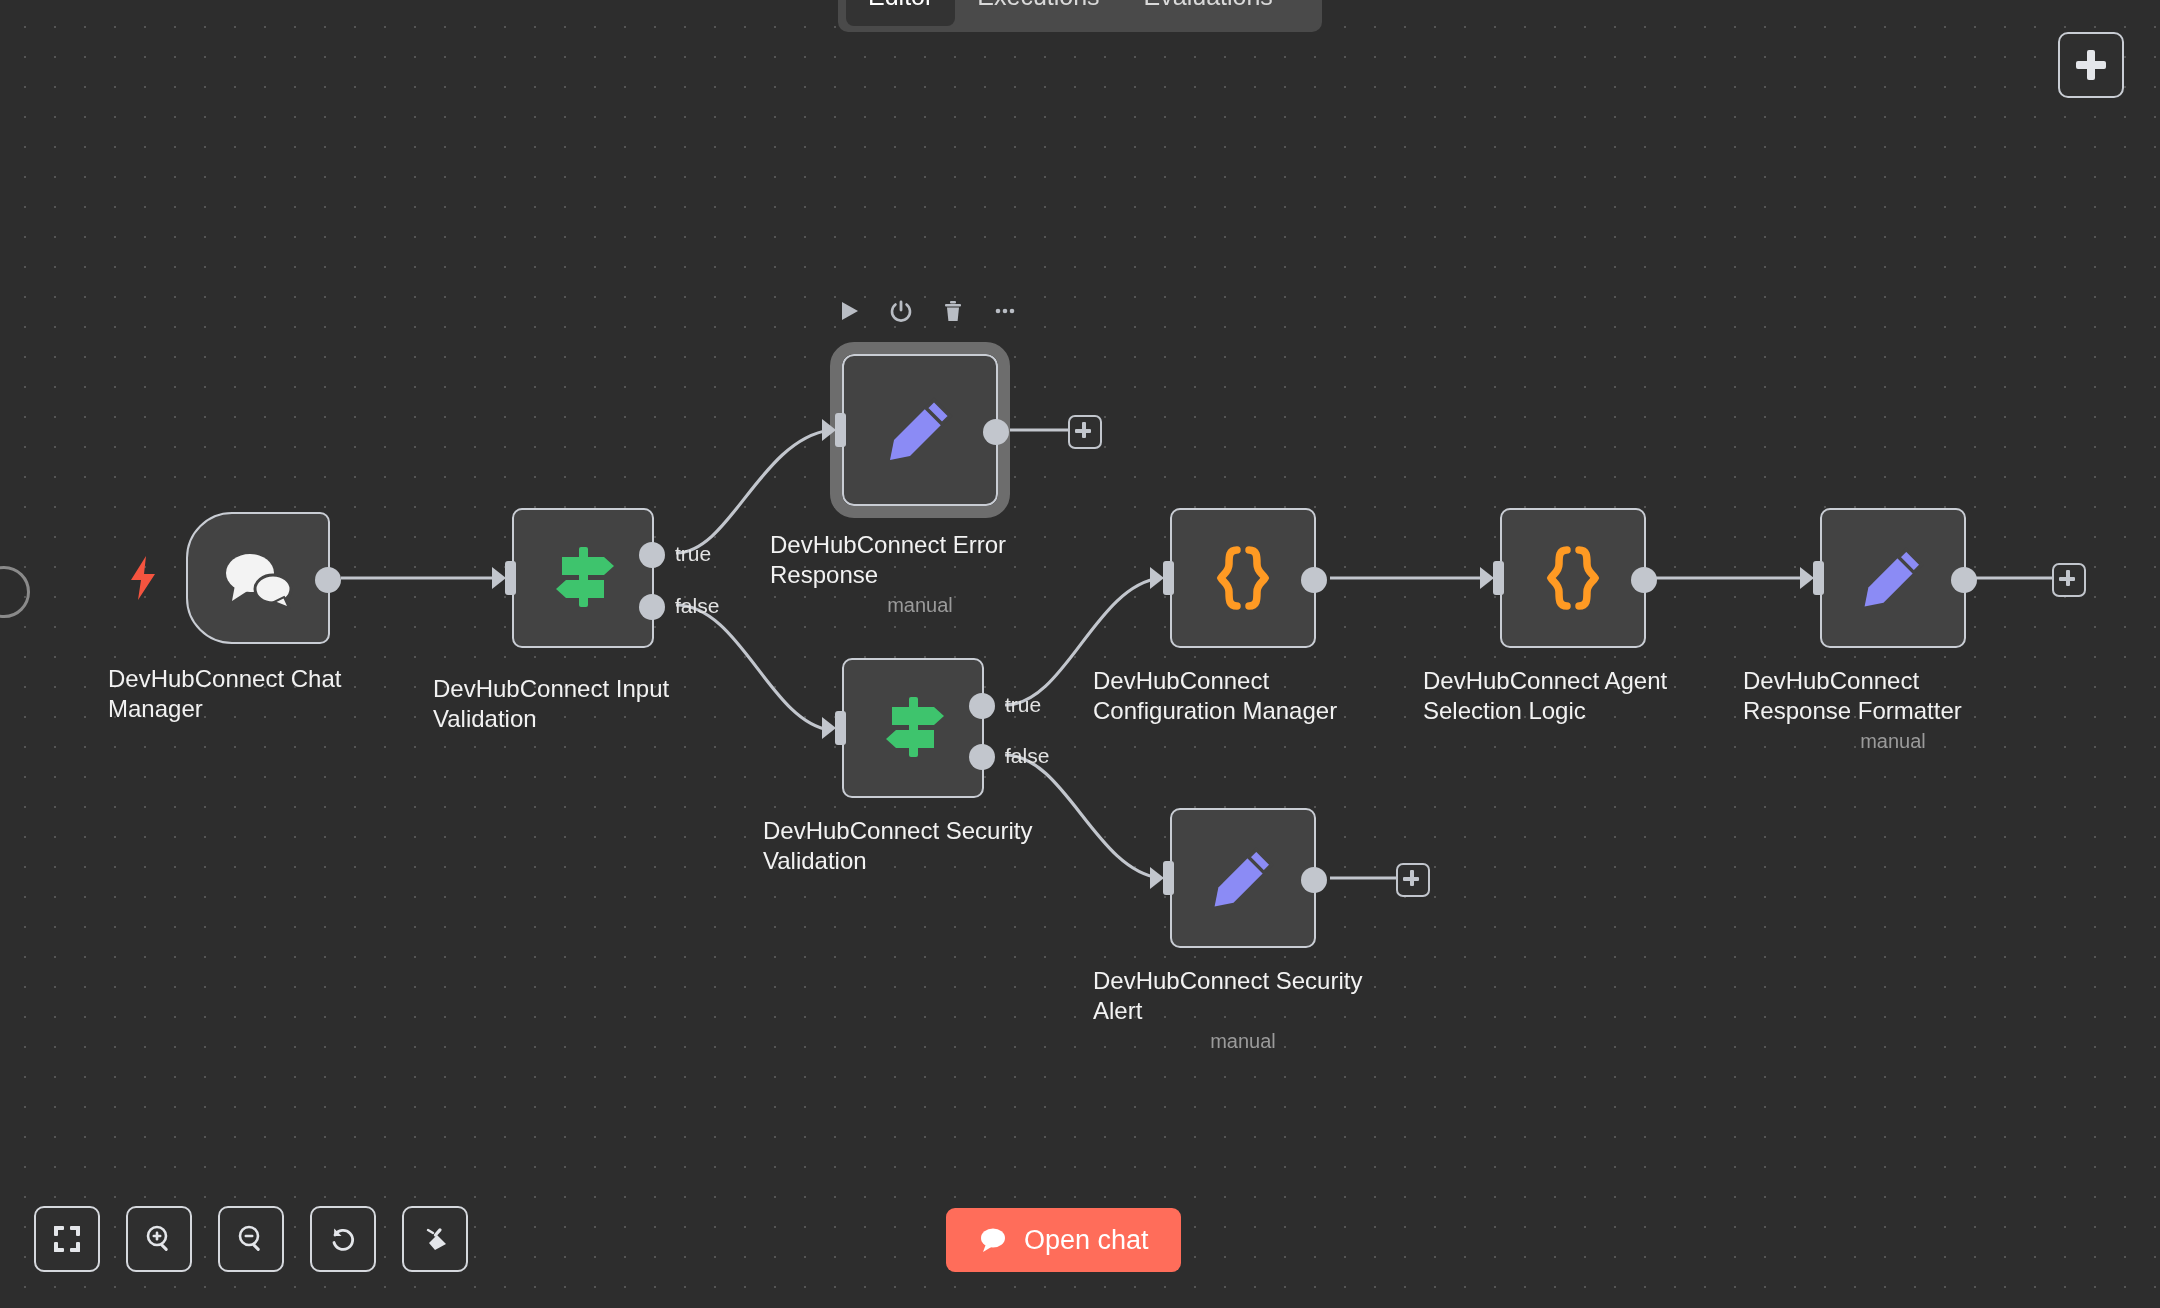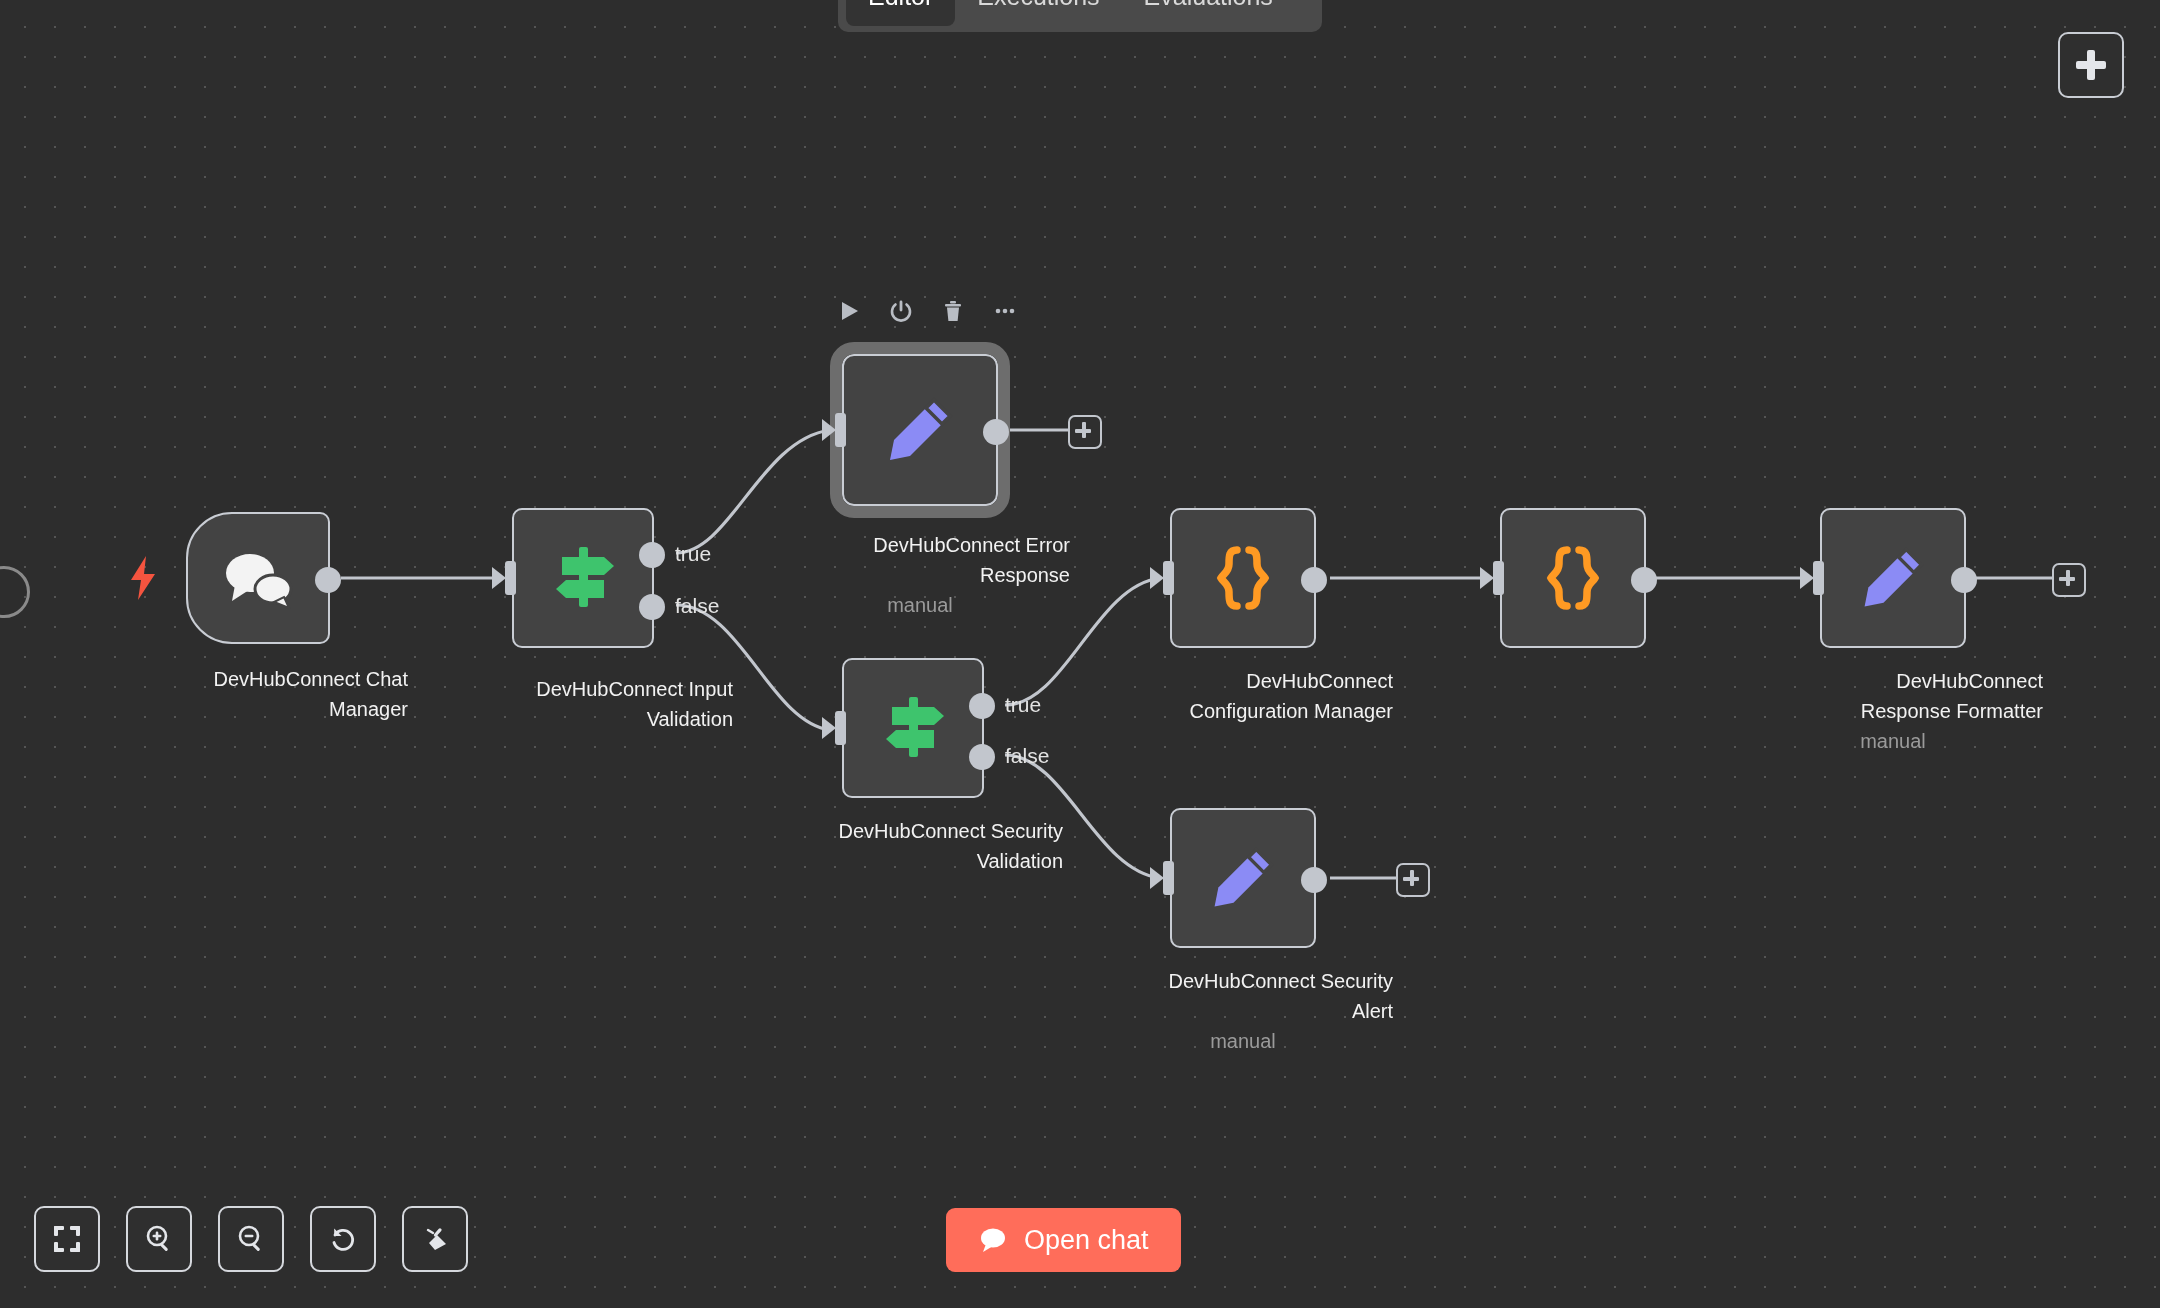--- a/index.html
+++ b/index.html
@@ -115,23 +115,23 @@
   .node-box.selected {
     outline: 12px solid #6d6d6d;
     outline-offset: 0px;
     border-radius: 12px;
   }
 
   .node-title {
     position: absolute;
     left: 50%;
     transform: translateX(-50%);
-    text-align: right;
+    text-align: left;
     color: #f2f2f2;
-    font-size: 20px;
+    font-size: 24px;
     line-height: 30px;
     white-space: pre-line;
     width: 300px;
   }
   .node-sub {
     position: absolute;
     left: 50%;
     transform: translateX(-50%);
     text-align: center;
     color: #9a9a9a;
@@ -450,20 +450,22 @@
     <div class="in-port">
       <div class="tri"></div>
         <div class="bar"></div>
     </div>
     <svg width="72" height="72" viewBox="0 0 72 72">
       <path d="M 30 8 C 22 8 22 14 22 22 C 22 30 16 32 14 36 C 16 40 22 42 22 50 C 22 58 22 64 30 64" stroke="#ff9a23" stroke-width="7.5" fill="none" stroke-linecap="round"></path>
       <path d="M 42 8 C 50 8 50 14 50 22 C 50 30 56 32 58 36 C 56 40 50 42 50 50 C 50 58 50 64 42 64" stroke="#ff9a23" stroke-width="7.5" fill="none" stroke-linecap="round"></path>
     </svg>
     <div class="out-port" style="right:-13px; top:57px;"></div>
   </div>
+  <div class="node-title" style="top:158px;">DevHubConnect Agent
+Selection Logic</div>
 </div>
 
 <div class="node" style="left:1820px; top:508px;">
   <div class="node-box" style="width:146px; height:140px;">
     <div class="in-port">
       <div class="tri"></div>
         <div class="bar"></div>
     </div>
     <svg width="72" height="72" viewBox="0 0 76 76">
       <path d="M 52 8 L 68 24 L 28 64 L 8 68 L 12 48 Z" fill="#8b8bf5"></path>

